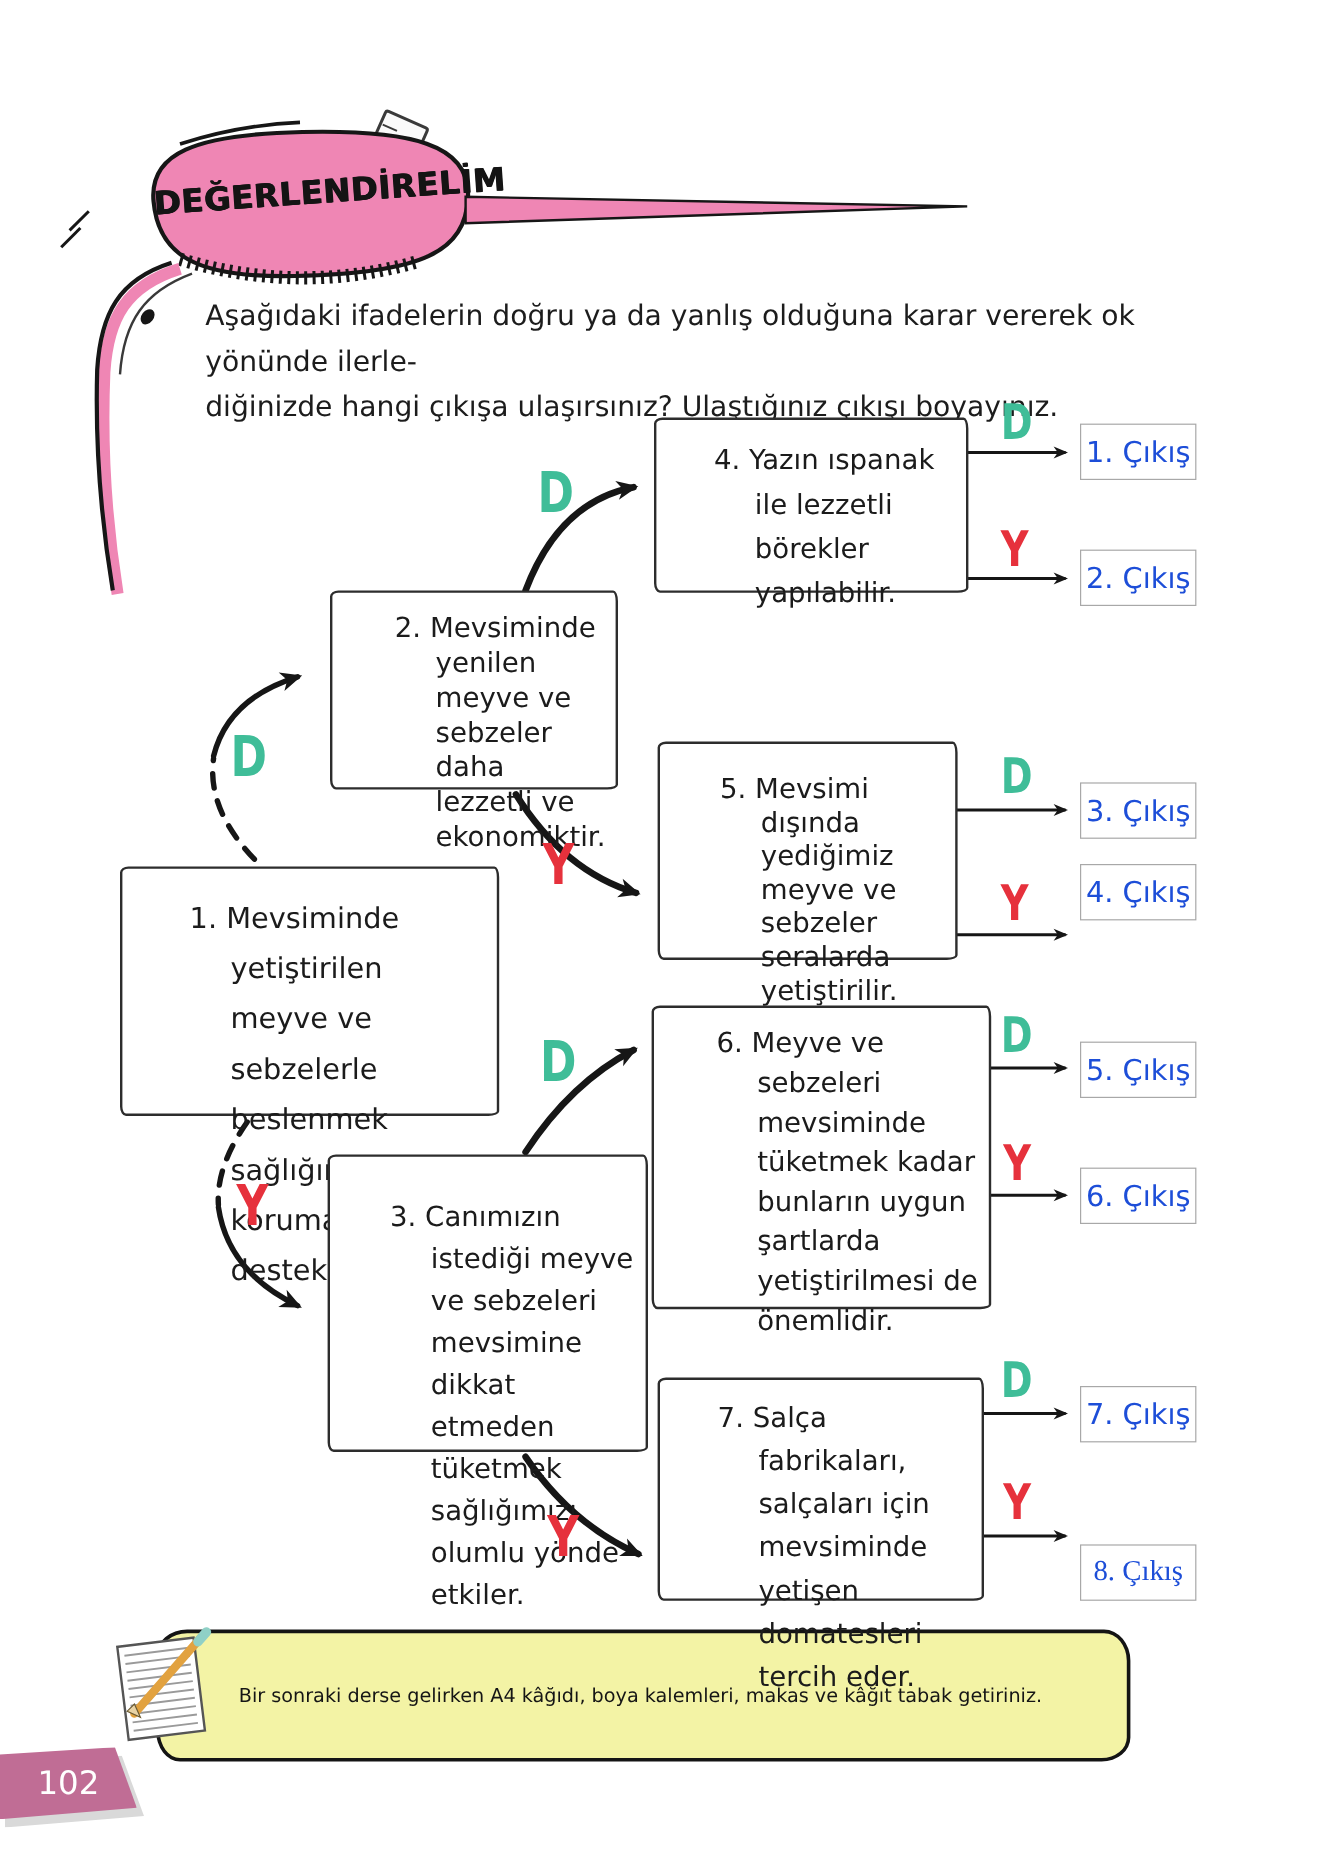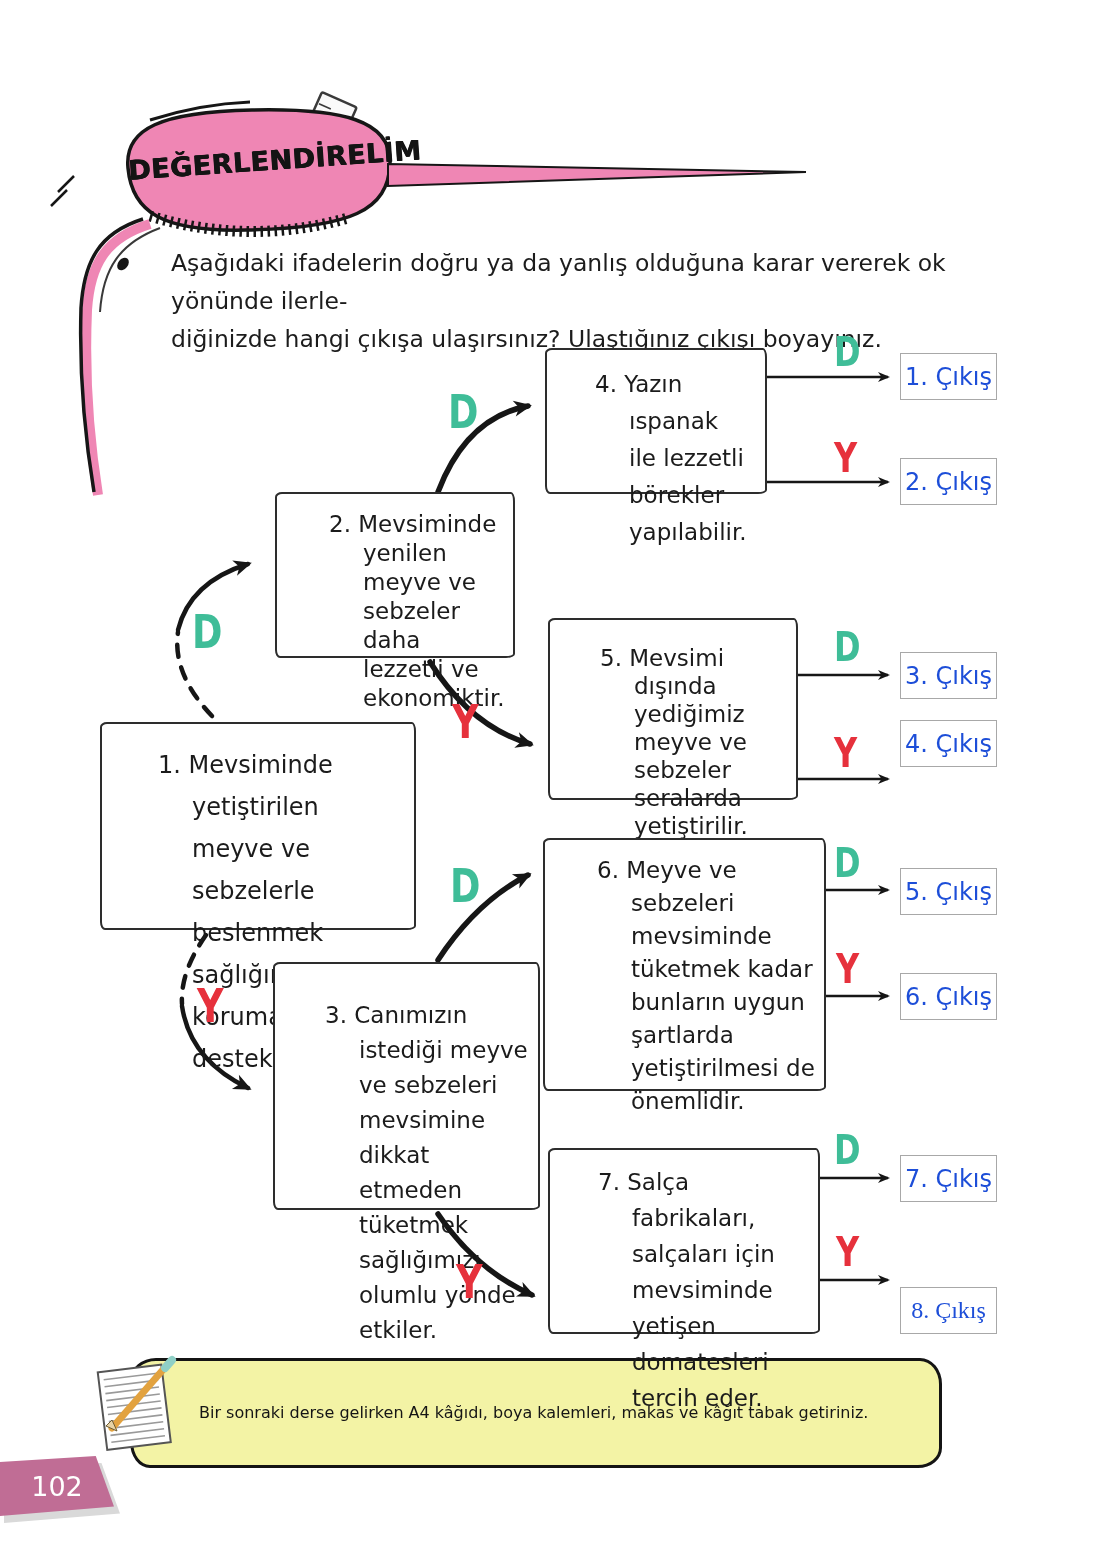--- a/index.html
+++ b/index.html
@@ -120,21 +120,21 @@
        <span>Mevsiminde yetiştirilen meyve ve sebzelerle beslenmek sağlığımızı korumamızı destekler.</span></p>
   </div>
   <div class="stmt" style="left:275px;top:492px;width:240px;height:166px;line-height:29px;padding:16px 6px 6px 52px;">
     <p><span>2.</span>
        <span>Mevsiminde yenilen meyve ve sebzeler daha lezzetli ve ekonomiktir.</span></p>
   </div>
   <div class="stmt" style="left:273px;top:962px;width:267px;height:248px;line-height:35px;padding:34px 6px 6px 50px;">
     <p><span>3.</span>
        <span>Canımızın istediği meyve ve sebzeleri mevsimine dikkat etmeden tüketmek sağlığımızı olumlu yönde etkiler.</span></p>
   </div>
-  <div class="stmt" style="left:545px;top:348px;width:222px;height:146px;line-height:37px;padding:16px 16px 4px 48px;">
+  <div class="stmt" style="left:545px;top:348px;width:262px;height:146px;line-height:37px;padding:16px 16px 4px 48px;">
     <p><span>4.</span>
        <span>Yazın ıspanak ile lezzetli börekler yapılabilir.</span></p>
   </div>
   <div class="stmt" style="left:548px;top:618px;width:250px;height:182px;line-height:28px;padding:24px 4px 4px 50px;">
     <p><span>5.</span>
        <span>Mevsimi dışında yediğimiz meyve ve sebzeler seralarda yetiştirilir.</span></p>
   </div>
   <div class="stmt" style="left:543px;top:838px;width:283px;height:253px;line-height:33px;padding:14px 4px 4px 52px;">
     <p><span>6.</span>
        <span>Meyve ve sebzeleri mevsiminde tüketmek kadar bunların uygun şartlarda yetiştirilmesi de önemlidir.</span></p>

